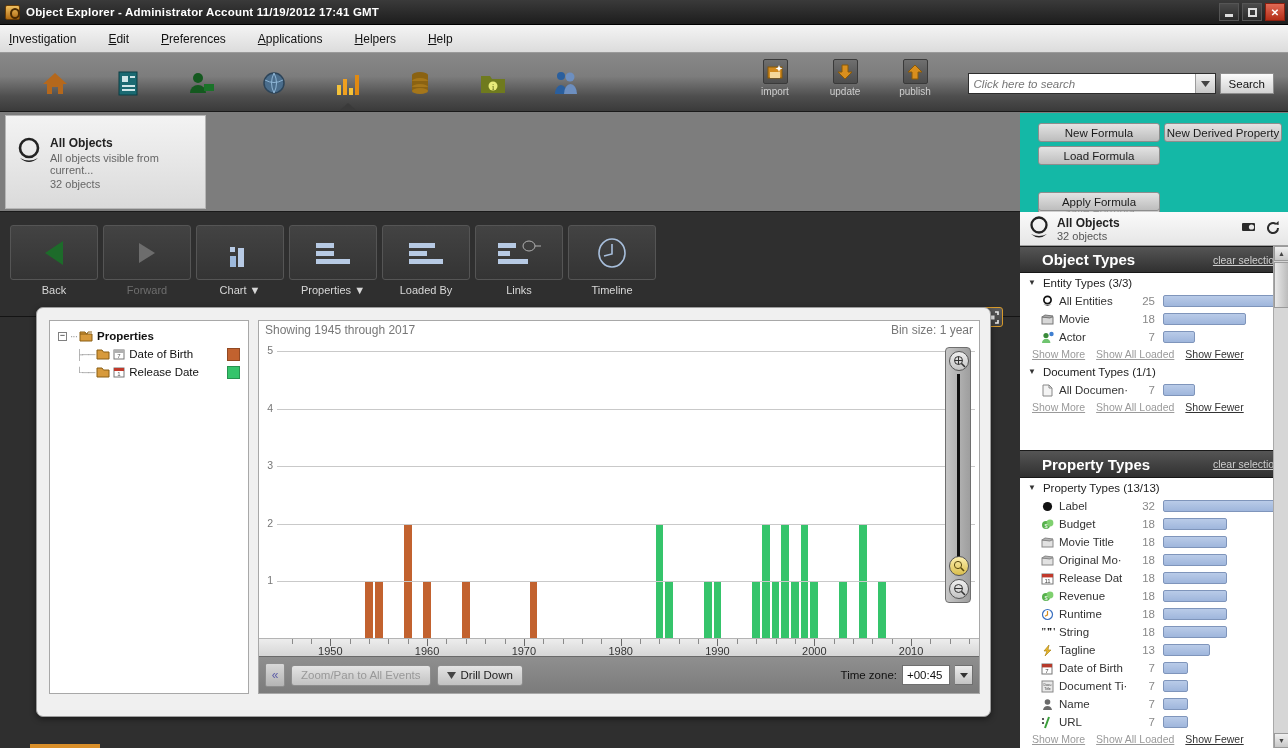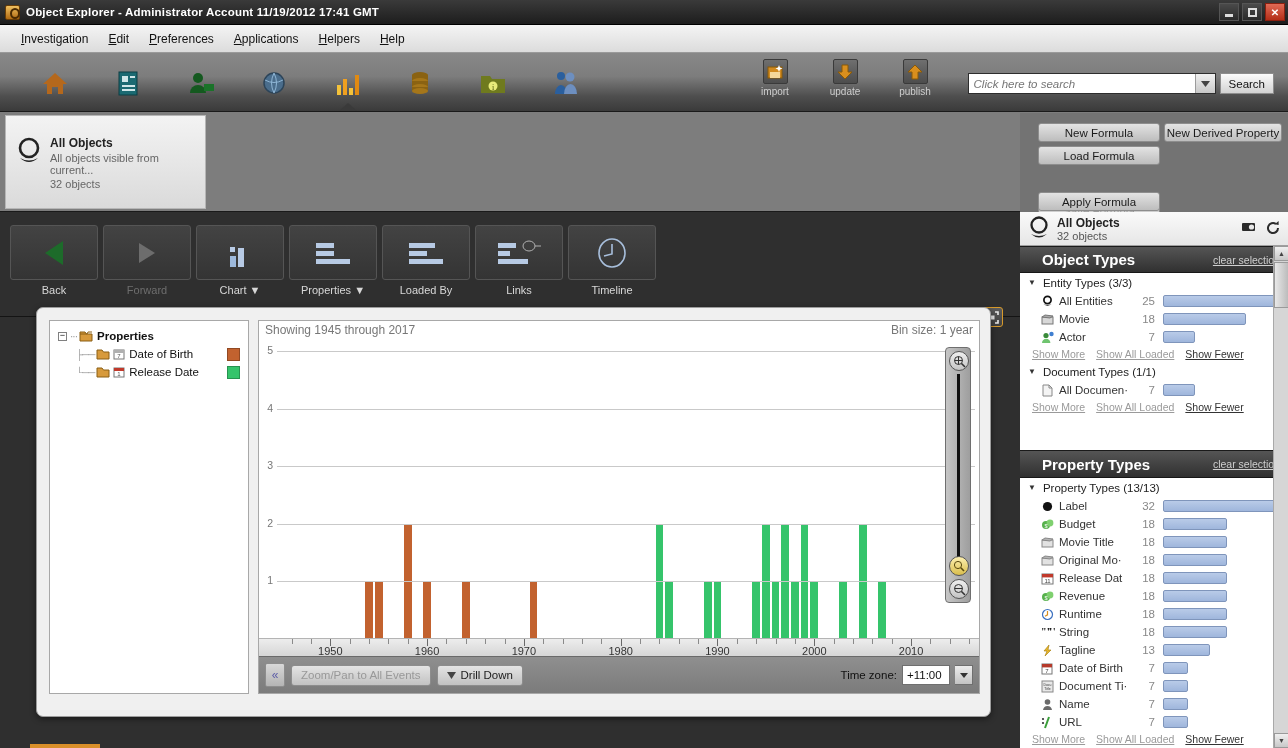--- a/index.html
+++ b/index.html
@@ -39,21 +39,21 @@
   }
   .win-btn.close{ background:linear-gradient(to bottom,#e06a55,#b32d17); border-color:#8a2010; color:#fff; font-weight:bold;}
   .win-btn .minglyph{ width:8px; height:3px; background:#ddd; margin-top:6px;}
   .win-btn .maxglyph{ width:9px; height:9px; border:2px solid #ddd; }
 
   
   .menubar {
     position:absolute; left:0; top:25px; width:1288px; height:28px;
     background:linear-gradient(to bottom,#f4f4f4,#dcdcdc);
     border-bottom:1px solid #9a9a9a;
-    display:flex; align-items:center; padding-left:12px; gap:2px;text-align:right;
+    display:flex; align-items:center; padding-left:0; gap:14px;text-align:right;
   }
   .menu-item {
     padding:3px 9px; color:#111; font-size:12px; cursor:pointer; white-space:nowrap;
   }
   .menu-item u { text-decoration:underline; }
 
   
   .icobar {
     position:absolute; left:0; top:53px; width:1288px; height:59px;
     background:linear-gradient(to bottom,#888888 0%,#7d7d7d 40%,#4e4e4e 75%,#3a3a3a 100%);
@@ -103,21 +103,21 @@
     display:flex; padding:20px 8px 0 10px;
   }
   .objcard .glyph{ margin-right:8px; }
   .objcard .t1{ font-weight:bold; font-size:12px; color:#222; }
   .objcard .t2{ font-size:11px; color:#666; margin-top:2px; }
   .objcard .t3{ font-size:11px; color:#666; margin-top:2px; }
 
   
   .formulapanel{
     position:absolute; right:0; top:113px; width:268px; height:99px;
-    background:#737373;
+    background:#14b8a6;
   }
   .fbtn{
     position:absolute; height:19px; border:1px solid #8d8d8d; border-radius:3px;
     background:linear-gradient(to bottom,#e3e3e3,#bdbdbd);
     font-size:11.5px; color:#1a1a1a; display:flex;align-items:center;justify-content:center;
     cursor:pointer; font-family:"Liberation Sans",sans-serif;
   }
   .fbtn.disabled{ color:#9b9b9b; cursor:default;margin-top:32px; }
 
   
@@ -649,21 +649,21 @@
           <div class="collapsebtn">«</div>
           <div class="fbtn2 dis">Zoom/Pan to All Events</div>
           <div class="fbtn2">
             <svg width="9" height="7" viewBox="0 0 9 7" style="margin-right:5px;">
                 <path d="M0 0 L9 0 L4.5 7 Z" fill="#444"></path>
               </svg>
             <span>Drill Down</span>
           </div>
           <div class="tzwrap">
             <span>Time zone:</span>
-            <div class="tzbox">+11:00</div>
+            <div class="tzbox">+00:45</div>
             <div class="tzdrop">
               <svg width="8" height="5" viewBox="0 0 8 5">
                   <path d="M0 0 L8 0 L4 5 Z" fill="#333"></path>
                 </svg>
             </div>
           </div>
         </div>
       </div>
     </div>
   </div>

